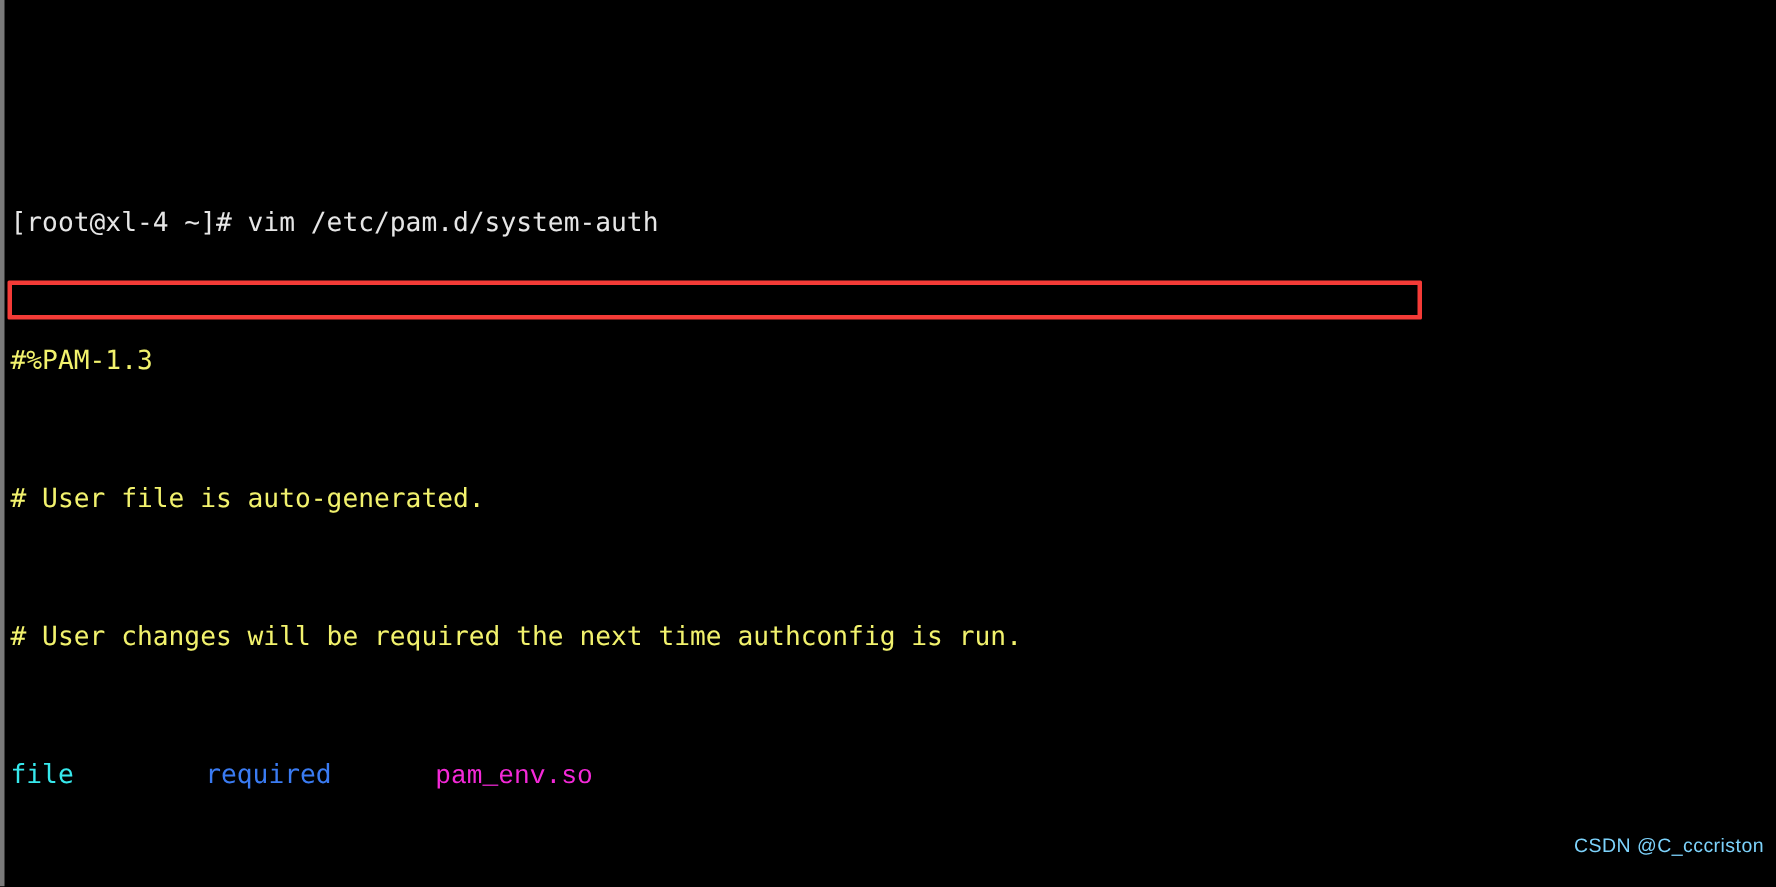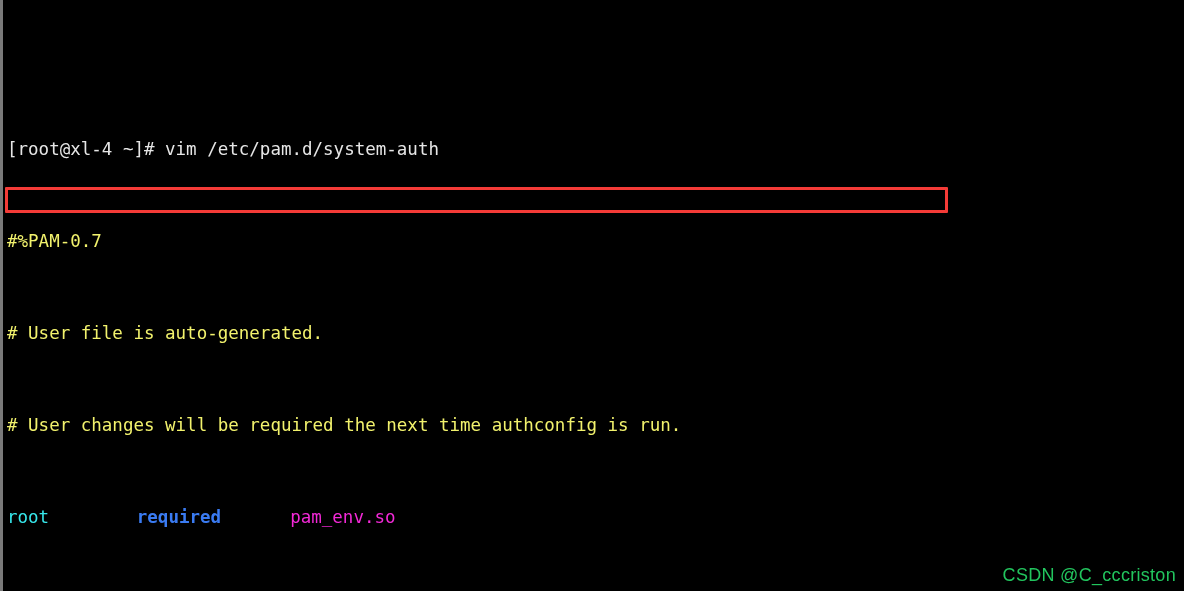--- a/index.html
+++ b/index.html
@@ -36,64 +36,64 @@
   }
   .partial-line {
     height: 9px;
     overflow: hidden;
     color: #b8b8b8;
   }
   .c-prompt  { color: #e6e6e6; }
   .c-comment { color: #f2f26d; }
   .c-type    { color: #37e8ec; }
   .c-ctrl    { color: #3a7bf2; }
-  .c-module  { color: #f429d8; }
+  .c-module  { color: #f429d8; font-family: Liberation Mono, monospace; }
   .c-arg     { color: #e6e6e6; }
 
   
   #highlight-box {
     position: absolute;
     left: 2px;
     top: 187px;
     width: 943px;
     height: 26px;
     border: 3px solid #f43b37;
     box-sizing: border-box;
     pointer-events: none;
     border-radius: 1px;
   }
   #watermark {
     position: absolute;
     right: 8px;
-    bottom: 4px;
+    bottom: 16px;
     font-family: "Liberation Sans", sans-serif;
-    font-size: 18px;
-    color: #22c55e;
+    font-size: 13px;
+    color: #7dd3fc;
     letter-spacing: 0.3px;
     white-space: pre;
   }
 </style>
 </head>
 <body>
 
 <div id="terminal">
 
   <div id="screen">
 
     <div class="line partial-line">&nbsp;</div>
 
     <div class="line"><span class="c-prompt">[root@xl-4 ~]# vim /etc/pam.d/system-auth</span></div>
 
-    <div class="line"><span class="c-comment">#%PAM-0.7</span></div>
+    <div class="line"><span class="c-comment">#%PAM-1.3</span></div>
 
     <div class="line"><span class="c-comment"># User file is auto-generated.</span></div>
 
     <div class="line"><span class="c-comment"># User changes will be required the next time authconfig is run.</span></div>
 
-    <div class="line"><span class="c-type pad-type" style="display: inline-block; width: 129.8px;">root</span><span class="c-ctrl pad-ctrl" style="display: inline-block; width: 153.4px; font-weight: bold;">required</span><span class="c-module">pam_env.so</span><span class="c-arg"></span></div>
+    <div class="line"><span class="c-type pad-type" style="display: inline-block; width: 129.8px;">file</span><span class="c-ctrl pad-ctrl" style="display: inline-block; width: 153.4px;">required</span><span class="c-module">pam_env.so</span><span class="c-arg"></span></div>
 
     
 
     
 
     
 
     
 
     

